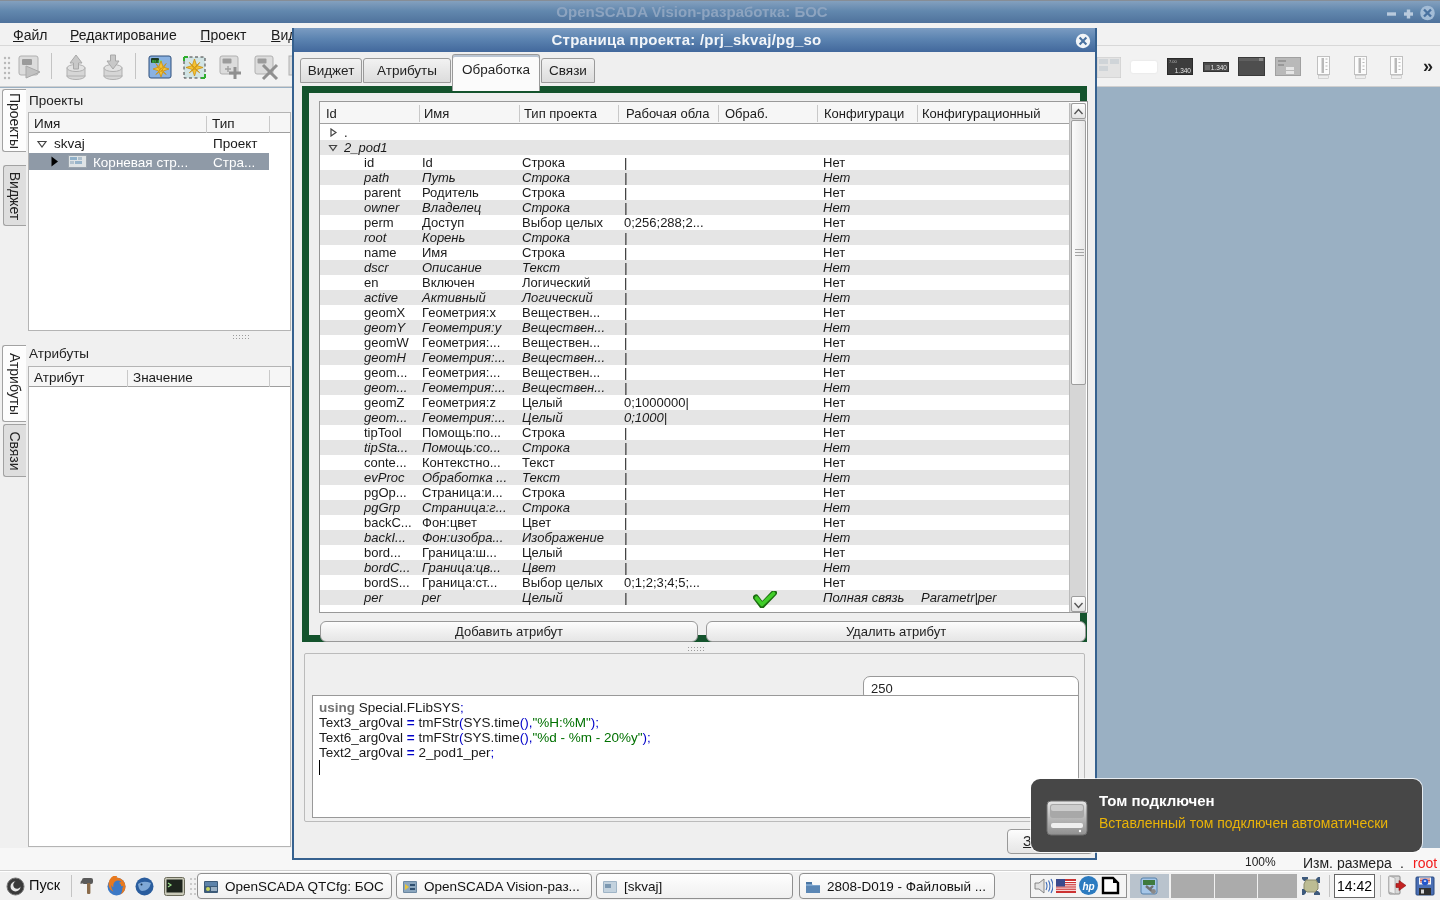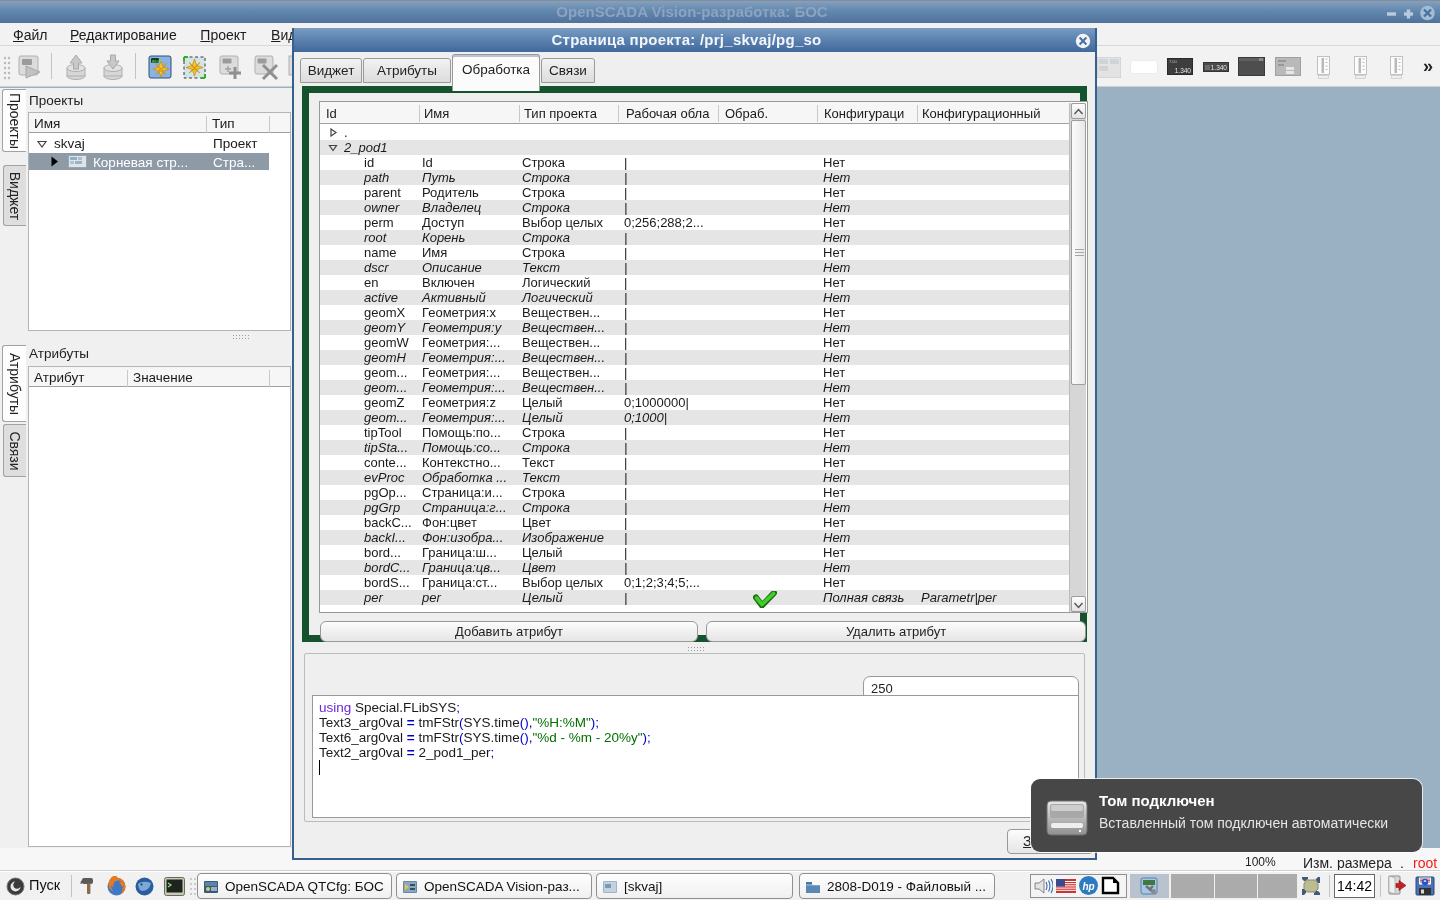--- a/index.html
+++ b/index.html
@@ -73,33 +73,33 @@
   border:1px solid #999; border-radius:6px; text-align:center; font-size:13px; color:#222; }
 
 
 #procgrp { left:10px; top:625px; width:781px; height:169px; border:1px solid #bbb; border-radius:2px; background:#efefef; }
 .lbl { position:absolute; font-size:13px; color:#222;margin-top:36px; }
 .input { position:absolute; background:#fff; border:1px solid #999; border-radius:7px; font-size:13px; color:#222; }
 
 
 #code { position:absolute; left:7px; top:41px; width:767px; height:123px; background:#fff; border:1px solid #999;
   font-size:13.5px; line-height:15px; padding:4px 0 0 6px; white-space:pre; }
-.kw { color:#6d28d9; font-weight:normal; }
+.kw { color:#737373; font-weight:bold; }
 .pu { color:#0000c8; font-weight:bold; }
 .pn { color:#0000c8; }
 .st { color:#007000; }
 
 #dots, #dots2 { background-image:radial-gradient(circle, #9a9a9a 0.8px, transparent 1px);
   background-size:3px 3px; }
 
 
 #notif { left:1031px; top:779px; width:391px; height:73px; background:#474747; border-radius:9px;
   box-shadow:0 0 0 1px rgba(255,255,255,.75); z-index:50; }
 #notif .nt { position:absolute; left:68px; top:13px; color:#fff; font-weight:bold; font-size:15px; }
-#notif .nb { position:absolute; left:68px; top:36px; color:#e5e5e5; font-size:14px; }
+#notif .nb { position:absolute; left:68px; top:36px; color:#eab308; font-size:14px; }
 
 
 #taskbar { left:0; top:870px; width:1440px; height:30px; background:#f1f1f1;
   border-top:1px solid #cfcfcf; box-shadow:inset 0 1px 0 #fff; z-index:60; }
 .tbtn { position:absolute; top:2px; height:26px; background:linear-gradient(#fefefe,#f0f0f0);
   border:1px solid #8f8f8f; border-radius:4px; font-size:13.5px; color:#111; }
 .tbtn .ic { position:absolute; left:5px; top:5px; width:16px; height:16px; }
 .tbtn .tx { position:absolute; left:27px; top:5px; white-space:nowrap; }
 .tsep { position:absolute; top:4px; width:1px; height:22px; background:#c4c4c4; }
 </style>

